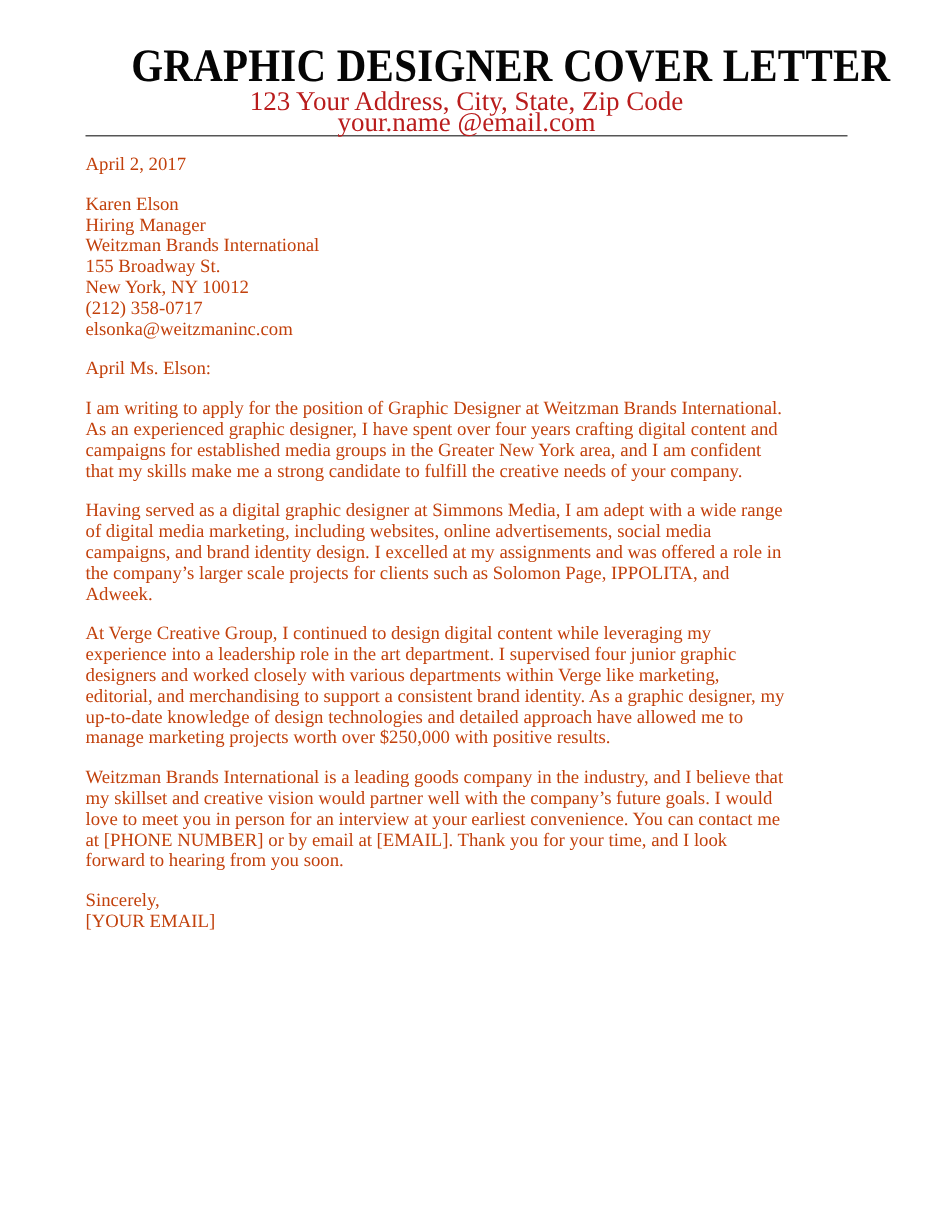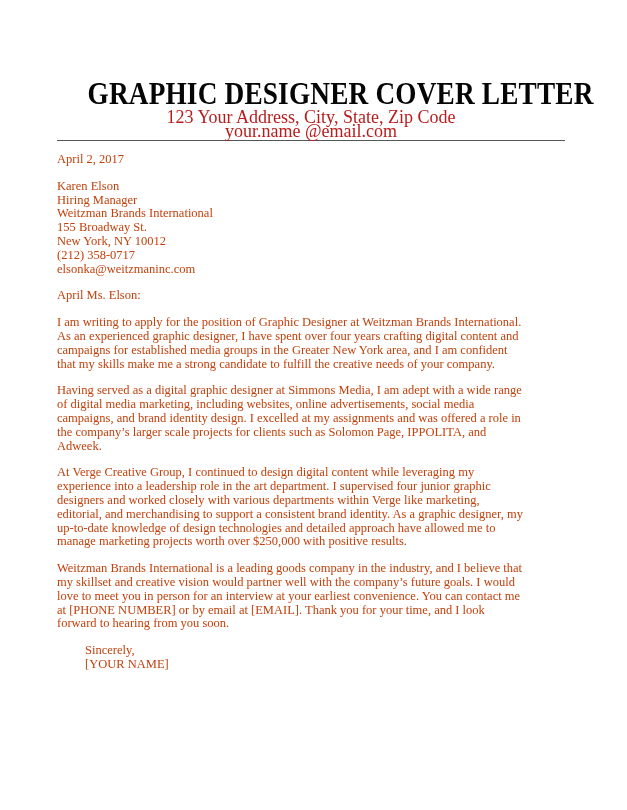--- a/index.html
+++ b/index.html
@@ -15,21 +15,21 @@
     background: #ffffff;
     color: #1e1e1e;
     font-family: "Liberation Serif", "DejaVu Serif", serif;
   }
   .content {
     margin-left: 57px;
     width: 508px;
   }
   .letterhead {
     text-align: center;
-    padding-top: 78px;
+    padding-top: 28px;
   }
   .title {
     margin: 0;
     font-size: 31px;
     line-height: 32px;
     font-weight: 700;
     color: #050505;
     white-space: nowrap;
     letter-spacing: 0.2px;
     transform: scaleX(0.88);
@@ -46,21 +46,21 @@
     margin-top: 2px;
   }
   .letter {
     padding-top: 12px;
     font-size: 12.5px;
     line-height: 13.8px;
     color: #c2410c;
   }
   .block { margin: 0 0 13px 0; }
   .pre { white-space: pre; }
-  .line { display: block; margin-left: 28px; }
+  .line { display: block; }
 </style>
 </head>
 <body>
 
 <div class="page">
   <div class="content">
 
     <header class="letterhead">
       <h1 class="title">GRAPHIC DESIGNER COVER LETTER</h1>
       <div class="sub">123 Your Address, City, State, Zip Code</div>
@@ -93,18 +93,18 @@
 editorial, and merchandising to support a consistent brand identity. As a graphic designer, my
 up-to-date knowledge of design technologies and detailed approach have allowed me to
 manage marketing projects worth over $250,000 with positive results.</p>
       <p class="block pre">Weitzman Brands International is a leading goods company in the industry, and I believe that
 my skillset and creative vision would partner well with the company’s future goals. I would
 love to meet you in person for an interview at your earliest convenience. You can contact me
 at [PHONE NUMBER] or by email at [EMAIL]. Thank you for your time, and I look
 forward to hearing from you soon.</p>
       <p class="block">
         <span class="line">Sincerely,</span>
-        <span class="line">[YOUR NAME]</span>
+        <span class="line">[YOUR EMAIL]</span>
       </p>
     </main>
 
   </div>
 </div>
 
 </body></html>

